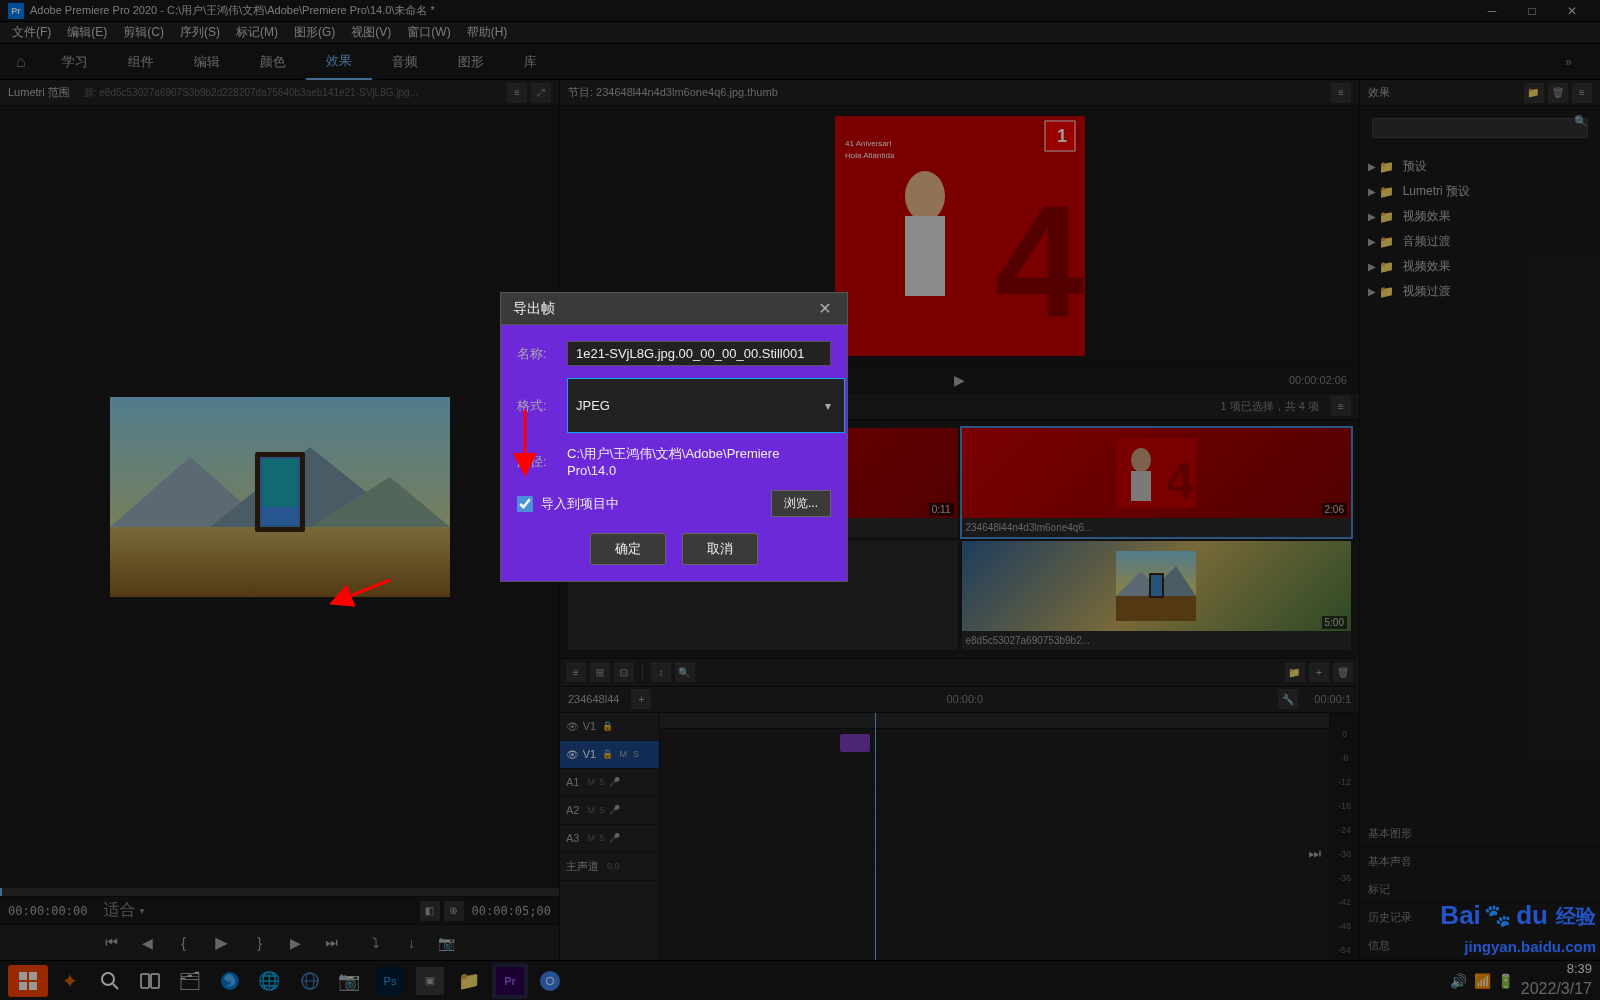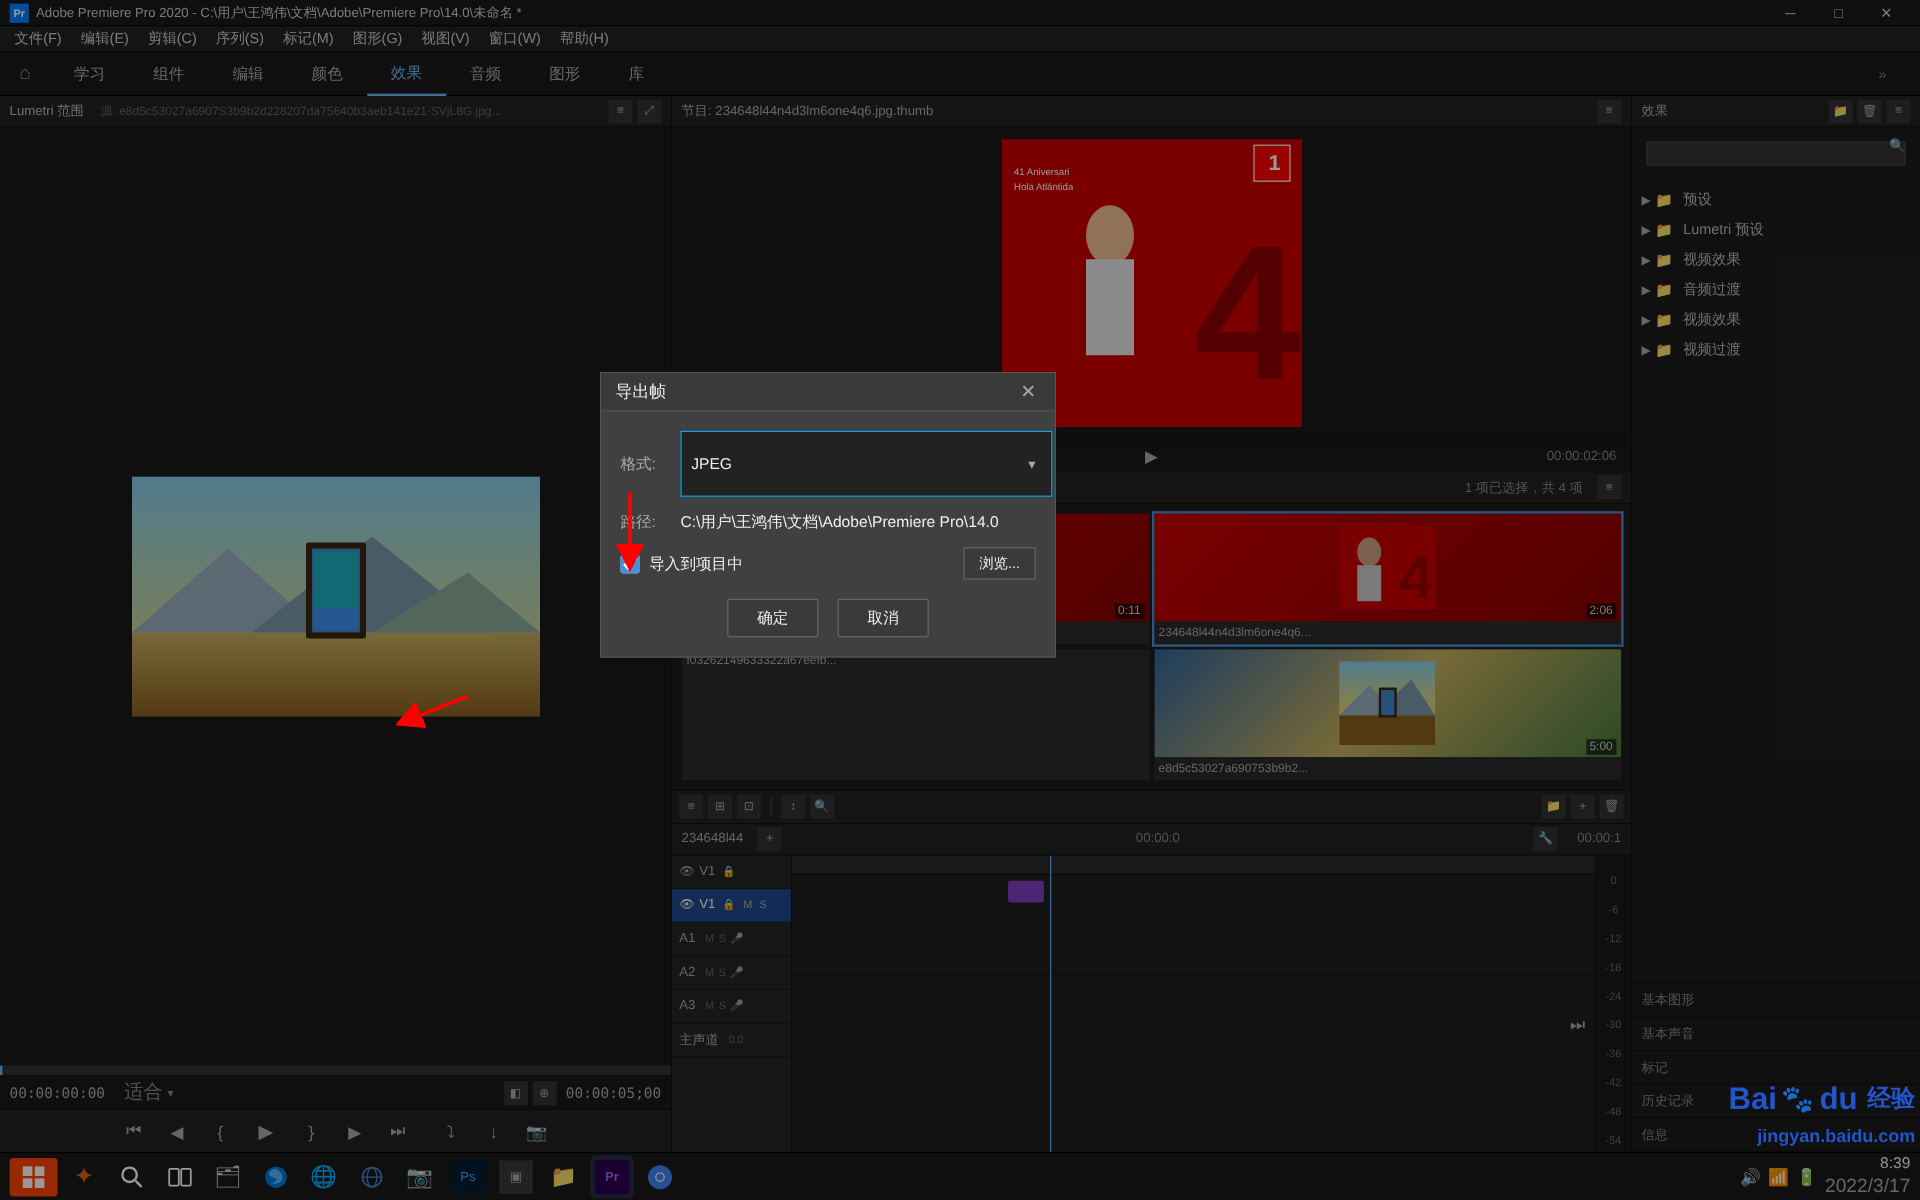--- a/index.html
+++ b/index.html
@@ -385,24 +385,24 @@
     
     #dialog-overlay {
       position: absolute;
       top: 0; left: 0;
       width: 100%; height: 100%;
       background: rgba(0,0,0,0.4);
       z-index: 100;
     }
     #export-dialog {
       position: absolute;
-      top: 310px;
+      top: 292px;
       left: 500px;
-      width: 380px;
-      background: #404040;
+      width: 348px;
+      background: #6d28d9;
       border: 1px solid #555;
       z-index: 101;
       font-size: 13px;
     }
     .dialog-title-bar {
       height: 32px;
       background: #3a3a3a;
       display: flex;
       align-items: center;
       padding: 0 12px;
@@ -1107,20 +1107,24 @@
 </div>
 
 <div id="dialog-overlay">
   <div id="export-dialog">
     <div class="dialog-title-bar">
       <span class="dialog-title-text">导出帧</span>
       <button class="dialog-close">✕</button>
     </div>
     <div class="dialog-body">
       <div class="dialog-row">
+        <span class="dialog-label">名称:</span>
+        <input type="text" class="dialog-input" value="1e21-SVjL8G.jpg.00_00_00_00.Still001" style="">
+      </div>
+      <div class="dialog-row">
         <span class="dialog-label">格式:</span>
         <select class="dialog-select">
           <option>JPEG</option>
           <option>PNG</option>
           <option>BMP</option>
           <option>TIFF</option>
         </select>
         <span style="margin-left:-20px;color:#aaa;pointer-events:none;font-size:12px;">▾</span>
       </div>
       <div class="dialog-row">

